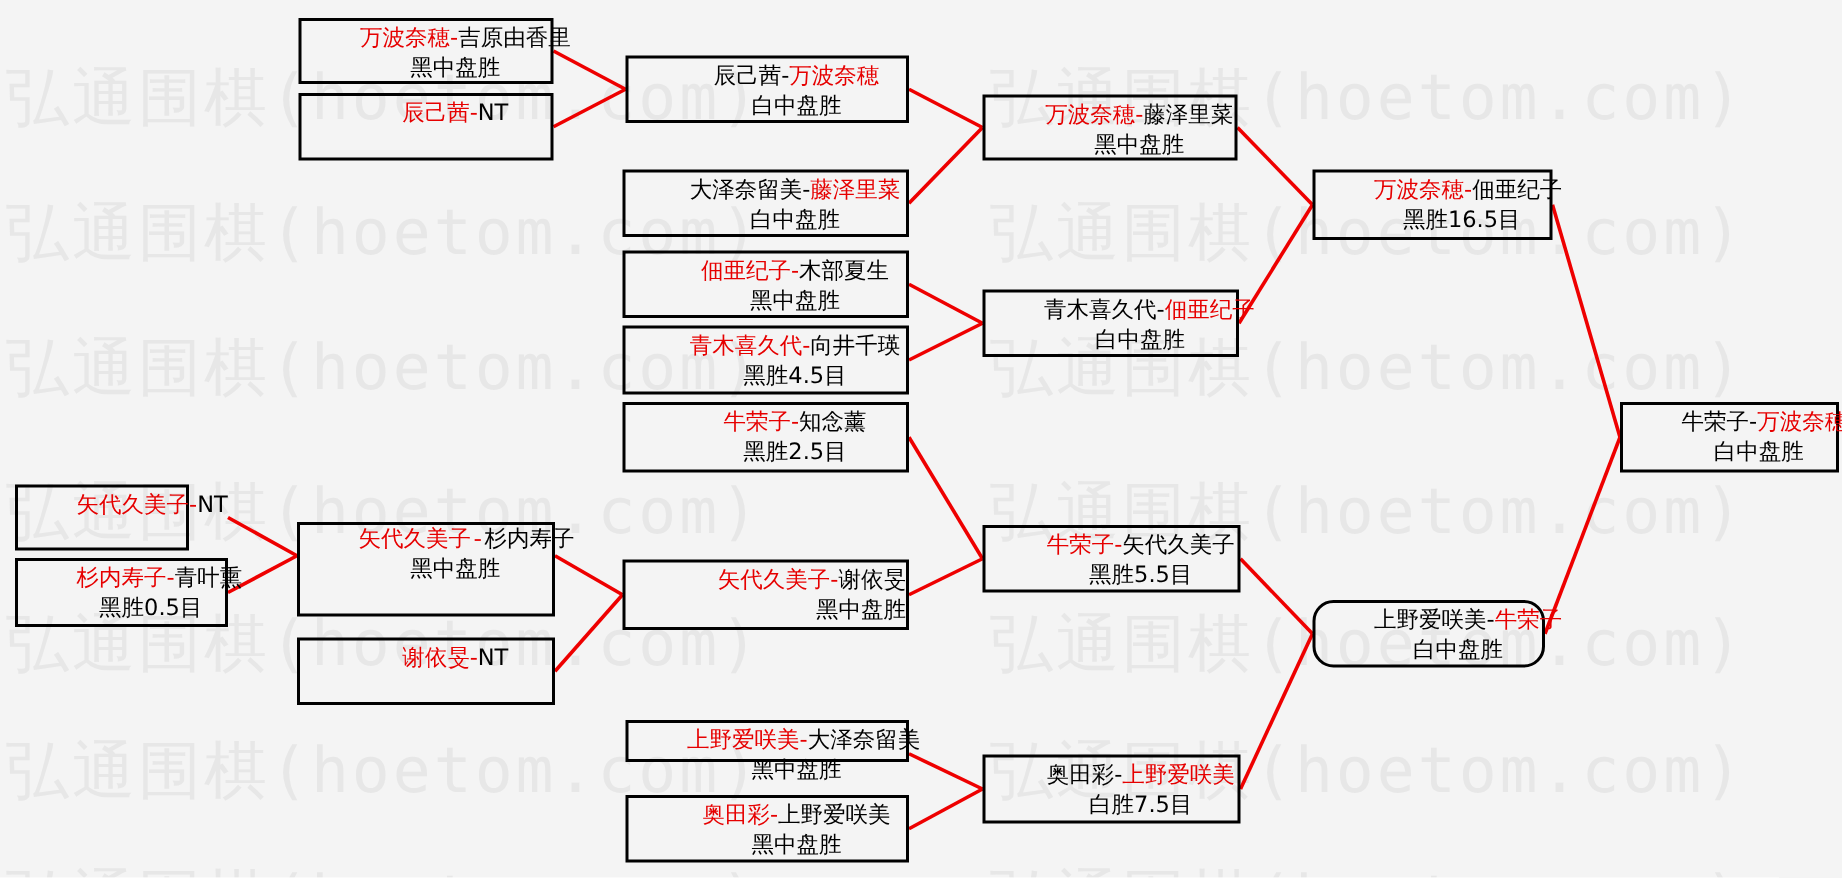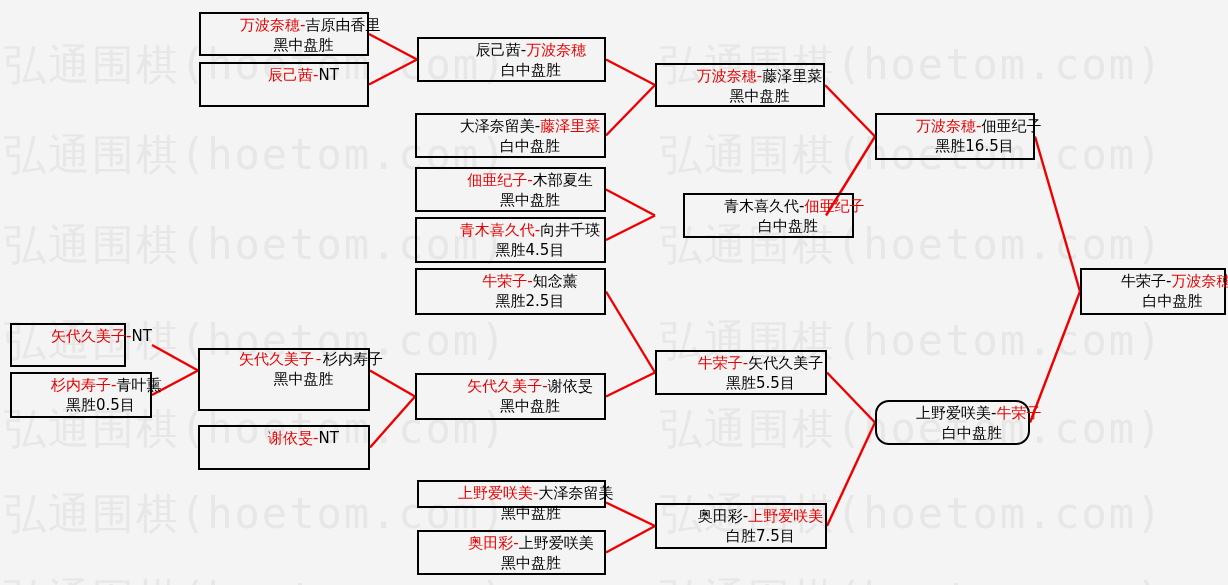--- a/index.html
+++ b/index.html
@@ -130,29 +130,29 @@
         <div class="result">黑中盘胜</div>
       </div>
       <div class="match-box" style="left: 417px; top: 37px; width: 189px; height: 45px;">
         <div class="players"><span>辰己茜</span><span>-</span><span class="winner">万波奈穂</span></div>
         <div class="result">白中盘胜</div>
       </div>
       <div class="match-box" style="left: 198px; top: 348px; width: 172px; height: 63px; font-family: Liberation Mono, monospace;">
         <div class="players"><span class="winner">矢代久美子</span><span class="winner">-</span><span>杉内寿子</span></div>
         <div class="result">黑中盘胜</div>
       </div>
-      <div class="match-box" style="left: 415px; top: 373px; width: 191px; height: 47px;">
+      <div class="match-box" style="left: 415px; top: 373px; width: 191px; height: 47px; text-align: right;">
         <div class="players"><span class="winner">矢代久美子</span><span class="winner">-</span><span>谢依旻</span></div>
         <div class="result">黑中盘胜</div>
       </div>
       <div class="match-box" style="left: 655px; top: 63px; width: 170px; height: 44px;">
         <div class="players"><span class="winner">万波奈穂</span><span class="winner">-</span><span>藤泽里菜</span></div>
         <div class="result">黑中盘胜</div>
       </div>
-      <div class="match-box" style="left: 655px; top: 193px; width: 171px; height: 45px; margin-left: 28px;">
+      <div class="match-box" style="left: 655px; top: 193px; width: 171px; height: 45px;">
         <div class="players"><span>青木喜久代</span><span>-</span><span class="winner">佃亜纪子</span></div>
         <div class="result">白中盘胜</div>
       </div>
       <div class="match-box" style="left: 655px; top: 350px; width: 172px; height: 45px;">
         <div class="players"><span class="winner">牛荣子</span><span class="winner">-</span><span>矢代久美子</span></div>
         <div class="result">黑胜5.5目</div>
       </div>
       <div class="match-box" style="left: 655px; top: 503px; width: 172px; height: 46px;">
         <div class="players"><span>奥田彩</span><span>-</span><span class="winner">上野爱咲美</span></div>
         <div class="result">白胜7.5目</div>

